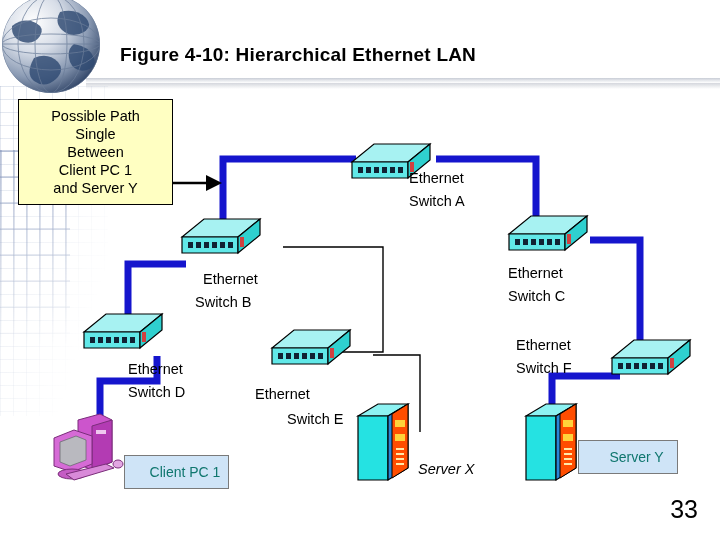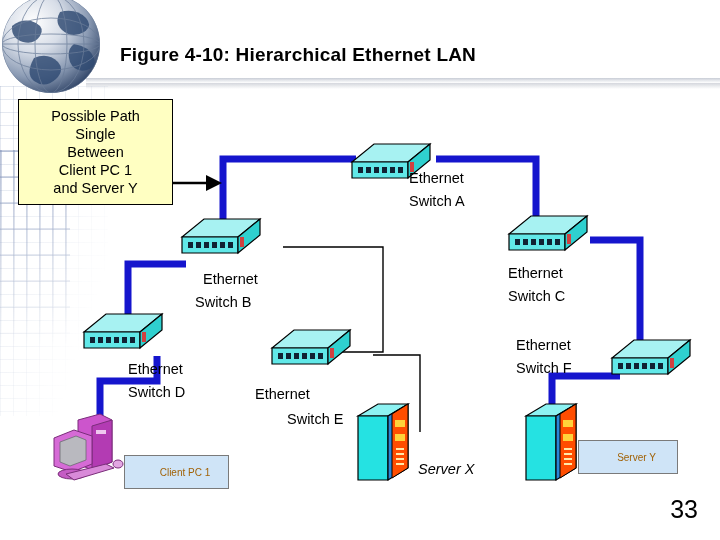--- a/index.html
+++ b/index.html
@@ -57,21 +57,21 @@
   }
   .callout .lines{
     font-size:14.5px;line-height:18px;color:#000;text-align:center;
     width:100%;
   }
 
   
   .lbl{position:absolute;font-size:14.5px;line-height:18px;color:#000;white-space:nowrap;}
   .lbl-box{
     position:absolute;background:#cfe4f7;border:1px solid #7a7a7a;
-    box-sizing:border-box;font-size:10px;color:#a16207;
+    box-sizing:border-box;font-size:14px;color:#0f766e;
     display:flex;align-items:center;justify-content:center;padding-left:17px;
   }
 
   
   .pagenum{position:absolute;right:22px;bottom:16px;font-size:25px;color:#000;}
 
   
   svg.wires{position:absolute;left:0;top:0;width:720px;height:540px;}
 </style>
 </head>

